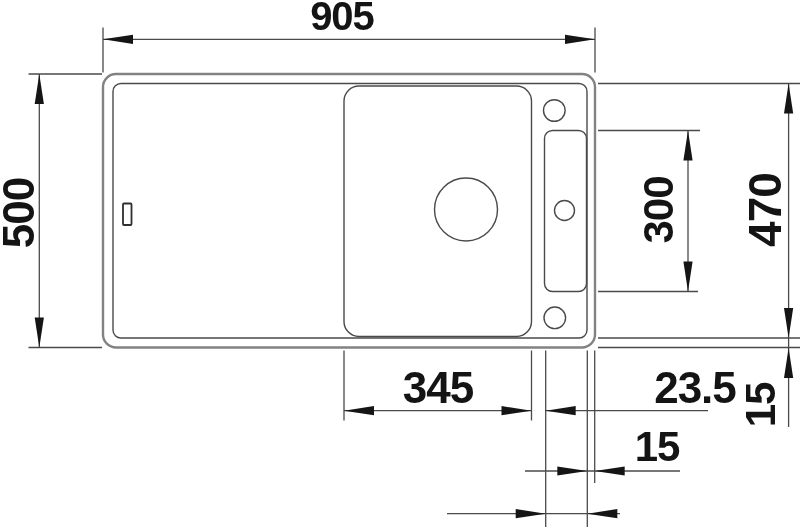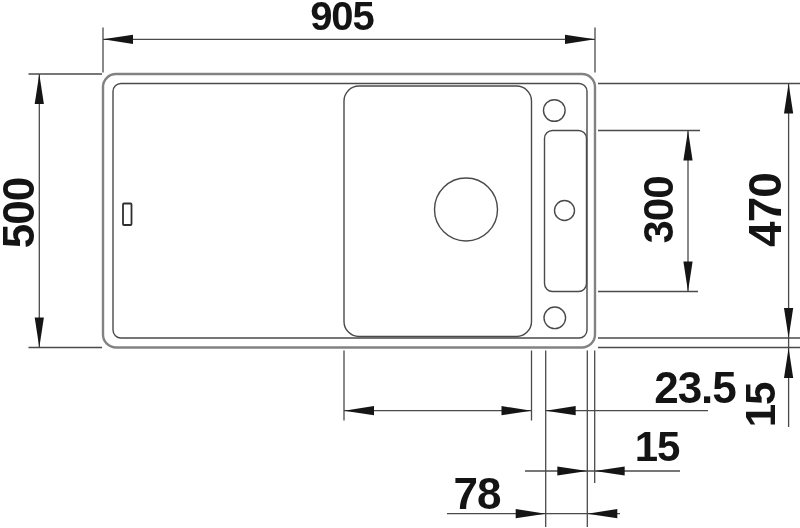--- a/index.html
+++ b/index.html
@@ -94,22 +94,22 @@
   </svg>
 
   <div class="dim-label sz40" style="left:342px;top:16px;">905</div>
 
   <div class="dim-label rot" style="left:19px;top:213px;">500</div>
 
   <div class="dim-label rot sz46" style="left:765px;top:210px;">470</div>
 
   <div class="dim-label rot sz42" style="left:659px;top:210px;">300</div>
 
+  <div class="dim-label" style="left:438px;top:388px;">345</div>
 
   <div class="dim-label" style="left:663px;top:388px;margin-left:32px;">23.5</div>
 
   <div class="dim-label sz42" style="left:657px;top:447px;">15</div>
 
   <div class="dim-label rot sz42" style="left:761px;top:405px;">15</div>
 
-  <div class="dim-label" style="left:477px;top:494px;">78</div>
 
 </div>
 
 </body></html>

